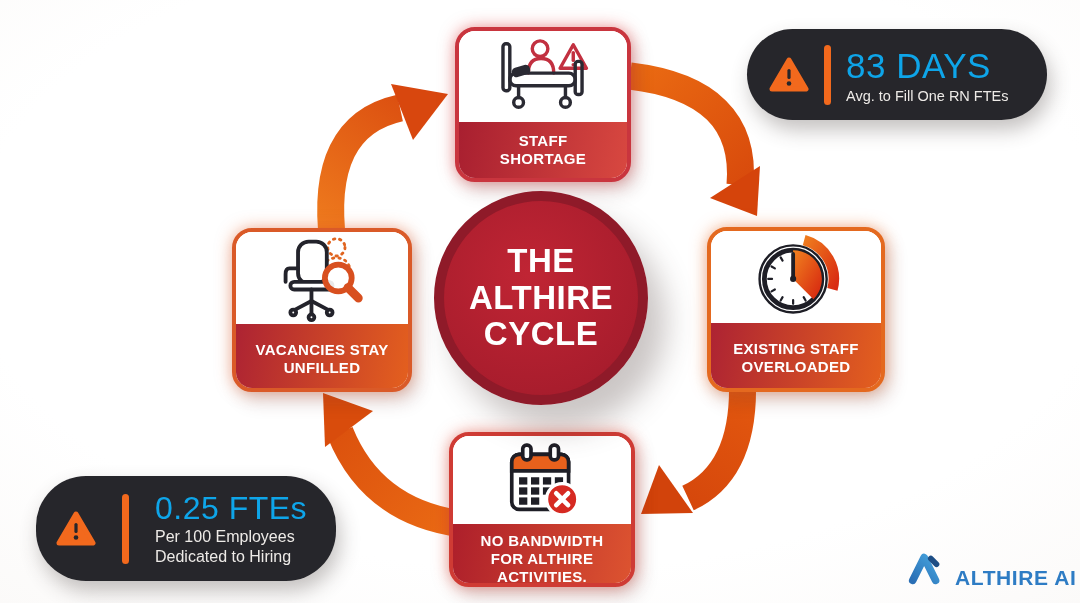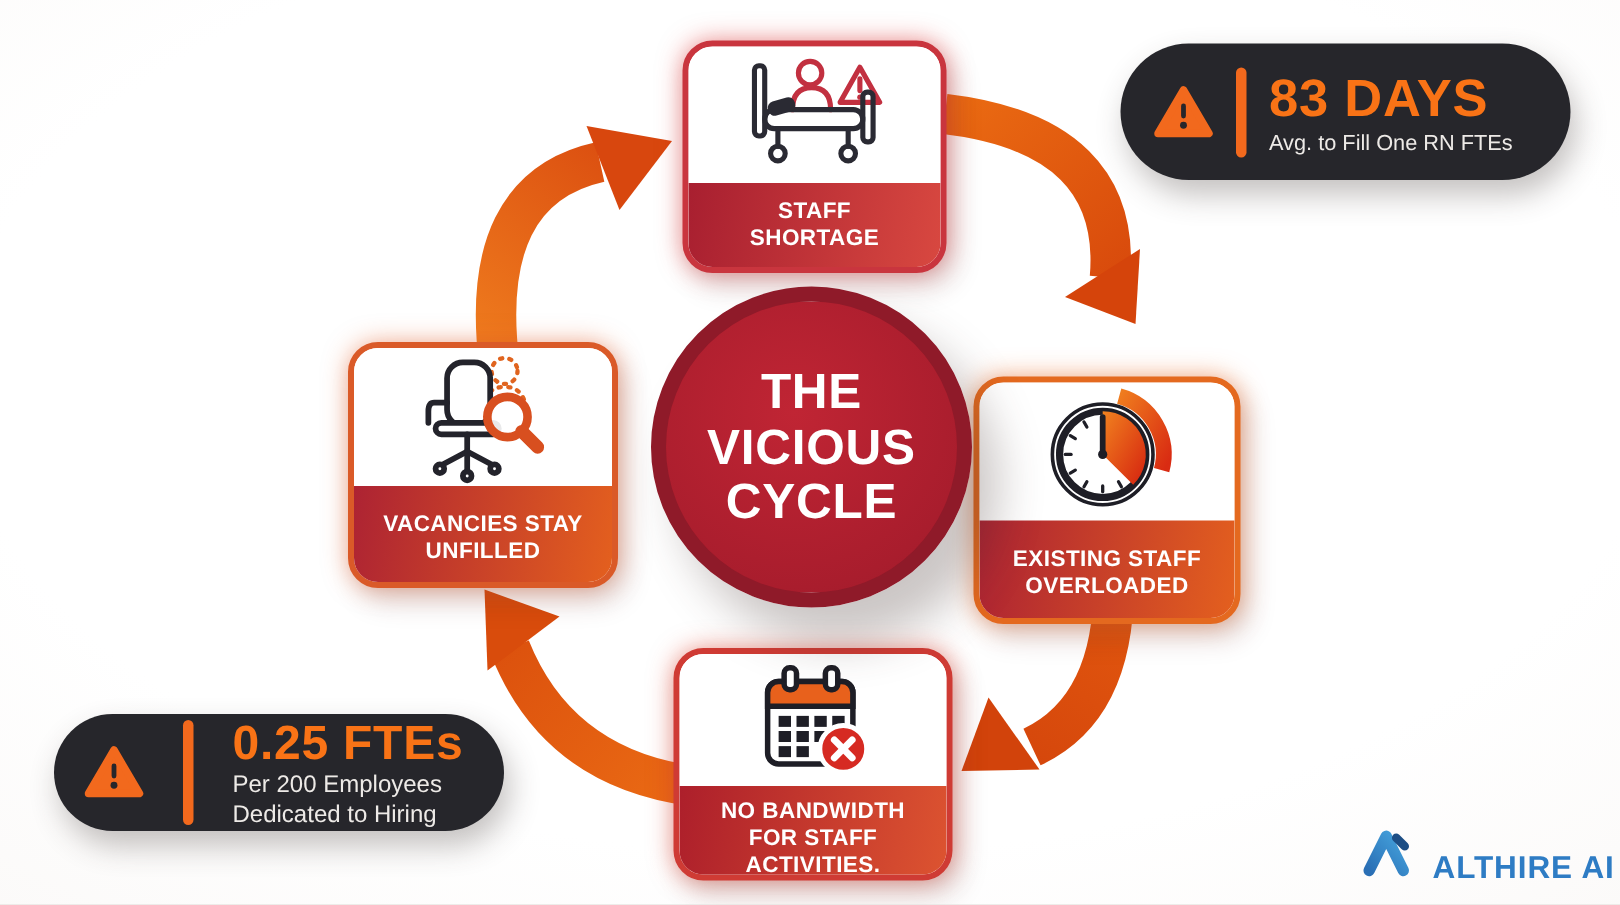--- a/index.html
+++ b/index.html
@@ -10,22 +10,22 @@
   }
   
   .arrows{position:absolute;left:0;top:0;z-index:1;}
   
   .card{
     position:absolute;z-index:3;border-radius:20px;overflow:hidden;
     display:flex;flex-direction:column;background:#fff;
   }
   .card--top{left:455px;top:27px;width:168px;height:147px;border:4px solid #c9353e;
     box-shadow:6px 10px 18px rgba(90,40,40,.18),0 0 16px rgba(226,60,60,.55);}
-  .card--right{left:649px;top:227px;width:170px;height:157px;border:4px solid #e4691f;
-    box-shadow:6px 10px 18px rgba(90,40,40,.18),0 0 16px rgba(238,110,40,.55);margin-top:24px;}
+  .card--right{left:707px;top:227px;width:170px;height:157px;border:4px solid #e4691f;
+    box-shadow:6px 10px 18px rgba(90,40,40,.18),0 0 16px rgba(238,110,40,.55);}
   .card--bottom{left:449px;top:432px;width:178px;height:147px;border:4px solid #cf3b34;
     box-shadow:6px 10px 18px rgba(90,40,40,.18),0 0 16px rgba(226,70,50,.55);}
   .card--left{left:232px;top:228px;width:172px;height:156px;border:4px solid #da5a28;
     box-shadow:6px 10px 18px rgba(90,40,40,.18),0 0 16px rgba(235,100,45,.5);}
   .card-icon{flex:1;display:flex;align-items:center;justify-content:center;background:#fff;}
   .card-label{
     display:flex;align-items:center;justify-content:center;text-align:center;
     color:#fff;font-weight:800;font-size:15px;line-height:1.22;letter-spacing:.3px;
     min-height:54px;padding:6px 16px;
   }
@@ -42,26 +42,26 @@
     display:flex;align-items:center;justify-content:center;text-align:center;
     box-shadow:18px 24px 30px rgba(70,50,45,.28);
   }
   .center-title{color:#fff;font-weight:800;font-size:33px;line-height:1.12;letter-spacing:.5px;width:170px;}
   
   .badge{
     position:absolute;z-index:5;background:#26262b;border-radius:50px;
     display:flex;align-items:center;box-shadow:4px 10px 20px rgba(60,50,45,.3);
   }
   .badge--days{left:747px;top:29px;width:300px;height:91px;padding:0 22px;gap:15px;box-sizing:border-box;}
-  .badge--ftes{left:36px;top:476px;width:300px;height:78px;padding:16px 20px;gap:26px;box-sizing:border-box;}
+  .badge--ftes{left:36px;top:476px;width:300px;height:105px;padding:16px 20px;gap:26px;box-sizing:border-box;}
   .badge-bar{width:7px;border-radius:4px;background:#f2691d;align-self:center;flex:none;}
   .badge--days .badge-bar{height:60px;}
   .badge--ftes .badge-bar{height:70px;}
   .badge-text{display:flex;flex-direction:column;justify-content:center;}
-  .badge-value{color:#f97316;font-weight:700;letter-spacing:.5px;white-space:nowrap;}
+  .badge-value{color:#0ea5e9;font-weight:400;letter-spacing:.5px;white-space:nowrap;}
   .badge--days .badge-value{font-size:35px;}
   .badge--ftes .badge-value{font-size:32px;}
   .badge-caption{color:#edeae7;font-weight:500;}
   .badge--days .badge-caption{font-size:14.5px;white-space:nowrap;margin-top:2px;}
   .badge--ftes .badge-caption{font-size:16px;line-height:1.25;width:170px;}
   .warn-icon{flex:none;display:flex;}
   
   .brand{position:absolute;z-index:5;left:906px;top:549px;display:flex;align-items:center;gap:7px;}
   .brand-name{color:#2e7cc4;font-weight:800;font-size:21px;letter-spacing:.6px;margin-top:16px;}
 </style>
@@ -189,21 +189,21 @@
           <rect x="30" y="67" width="9" height="8"></rect>
             <rect x="43" y="67" width="9" height="8"></rect>
         </g>
         <circle cx="77" cy="69" r="17" fill="#d62a22" stroke="#fff" stroke-width="3.5"></circle>
         <g stroke="#fff" stroke-width="5" stroke-linecap="round">
           <line x1="70.5" y1="62.5" x2="83.5" y2="75.5"></line>
           <line x1="83.5" y1="62.5" x2="70.5" y2="75.5"></line>
         </g>
       </svg>
     </div>
-    <div class="card-label">NO BANDWIDTH FOR STAFF ACTIVITIES.</div>
+    <div class="card-label">NO BANDWIDTH FOR ALTHIRE ACTIVITIES.</div>
   </div>
 
   <div class="card card--left">
     <div class="card-icon">
       <svg width="112" height="92" viewBox="0 0 110 96">
         <g fill="none" stroke="#e0641f" stroke-width="3" stroke-linecap="round" stroke-dasharray="1.5 5">
           <circle cx="70" cy="16" r="9"></circle>
           <path d="M55 42 Q57 27 70 27 Q83 27 85 42"></path>
         </g>
         <g fill="none" stroke="#23232b" stroke-width="4" stroke-linecap="round" stroke-linejoin="round">
@@ -219,21 +219,21 @@
           <circle cx="44" cy="89" r="3"></circle>
         </g>
         <circle cx="72" cy="48" r="14" fill="rgba(255,255,255,.9)" stroke="#d84f1f" stroke-width="6"></circle>
         <line x1="82" y1="58" x2="93" y2="69" stroke="#d84f1f" stroke-width="9" stroke-linecap="round"></line>
       </svg>
     </div>
     <div class="card-label">VACANCIES STAY UNFILLED</div>
   </div>
 
   <div class="center-circle">
-    <div class="center-title">THE VICIOUS CYCLE</div>
+    <div class="center-title">THE ALTHIRE CYCLE</div>
   </div>
 
   <div class="badge badge--days">
     <span class="warn-icon">
       <svg width="40" height="36" viewBox="0 0 40 36">
         <polygon points="20,3 37,32 3,32" fill="#f2691d" stroke="#f2691d" stroke-width="5" stroke-linejoin="round"></polygon>
         <rect x="18.4" y="12" width="3.2" height="10" rx="1.6" fill="#26262b"></rect>
         <circle cx="20" cy="26.5" r="2.3" fill="#26262b"></circle>
       </svg>
     </span>
@@ -248,21 +248,21 @@
     <span class="warn-icon">
       <svg width="40" height="36" viewBox="0 0 40 36">
         <polygon points="20,3 37,32 3,32" fill="#f2691d" stroke="#f2691d" stroke-width="5" stroke-linejoin="round"></polygon>
         <rect x="18.4" y="12" width="3.2" height="10" rx="1.6" fill="#26262b"></rect>
         <circle cx="20" cy="26.5" r="2.3" fill="#26262b"></circle>
       </svg>
     </span>
     <span class="badge-bar"></span>
     <span class="badge-text">
       <span class="badge-value">0.25 FTEs</span>
-      <span class="badge-caption">Per 200 Employees Dedicated to Hiring</span>
+      <span class="badge-caption">Per 100 Employees Dedicated to Hiring</span>
     </span>
   </div>
 
   <div class="brand">
     <span>
       <svg width="42" height="38" viewBox="0 0 44 40">
         <defs>
           <linearGradient id="logoGrad" x1="0" y1="1" x2="1" y2="0">
             <stop offset="0" stop-color="#2a6fb5"></stop>
               <stop offset="1" stop-color="#45a3dd"></stop>

